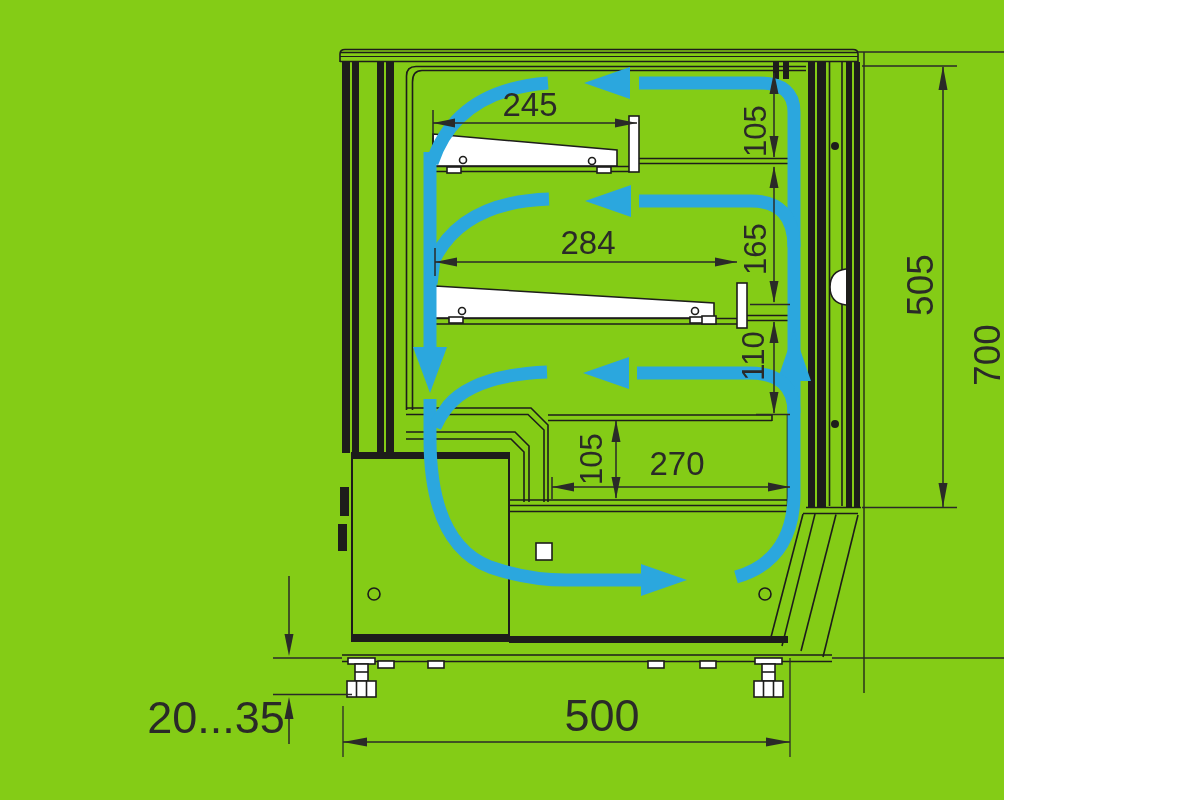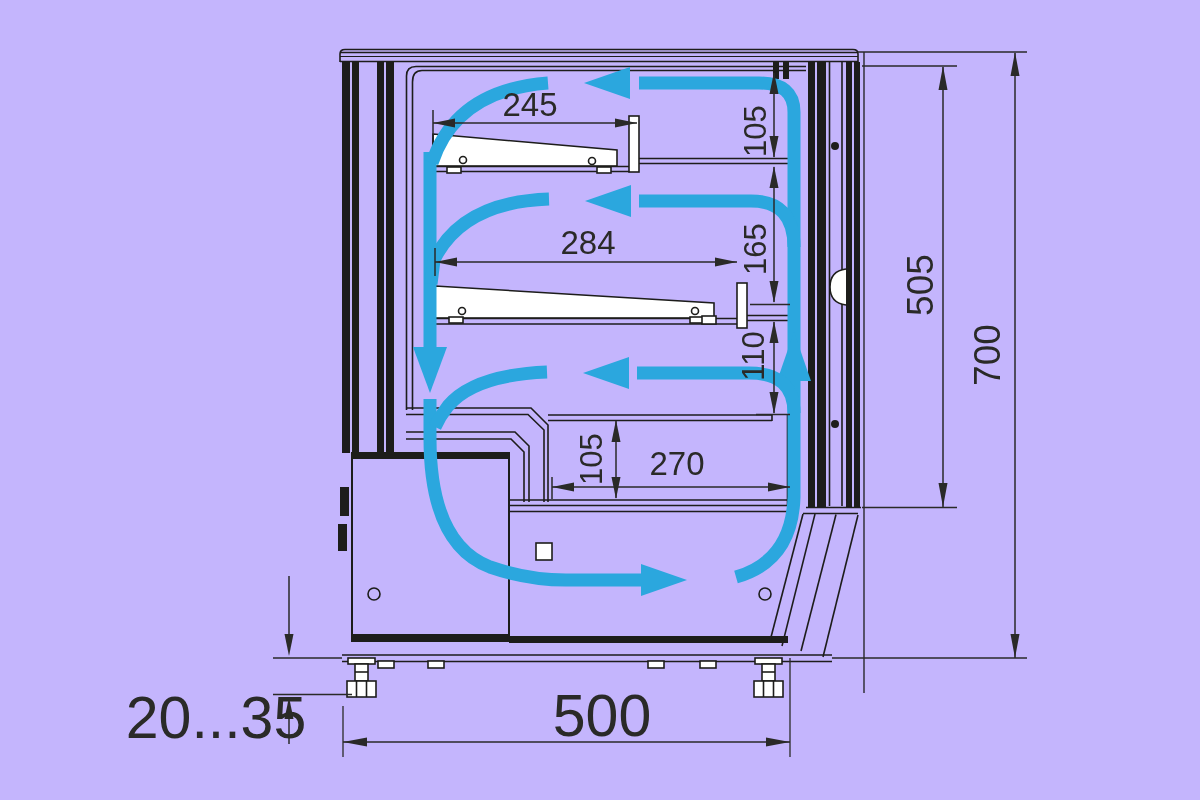--- a/index.html
+++ b/index.html
@@ -1,22 +1,22 @@
 <!DOCTYPE html>
 <html><head>
 <meta charset="utf-8">
 <style>
   html,body{margin:0;padding:0;background:#ffffff;}
-  #stage{position:relative;width:1200px;height:800px;background:#c4b5fd;overflow:hidden;
+  #stage{position:relative;width:1004px;height:800px;background:#84cc16;overflow:hidden;
          font-family:"Liberation Sans", sans-serif;}
   #drawing{position:absolute;left:0;top:0;}
   .dim-label{position:absolute;display:flex;align-items:center;justify-content:center;
              color:#2a2a28;font-weight:400;letter-spacing:0px;white-space:nowrap;}
   .dim-h{font-size:33px;}
-  .dim-big{font-size:59px;}
+  .dim-big{font-size:45px;}
   .dim-v{font-size:31px;transform:rotate(-90deg);}
   .dim-v-big{font-size:37px;transform:rotate(-90deg);}
 </style>
 </head>
 <body>
 
 <div id="stage">
 <svg id="drawing" width="1200" height="800" viewBox="0 0 1200 800">
 
   <g stroke="#1d1d1b" fill="none" stroke-width="1.6">

